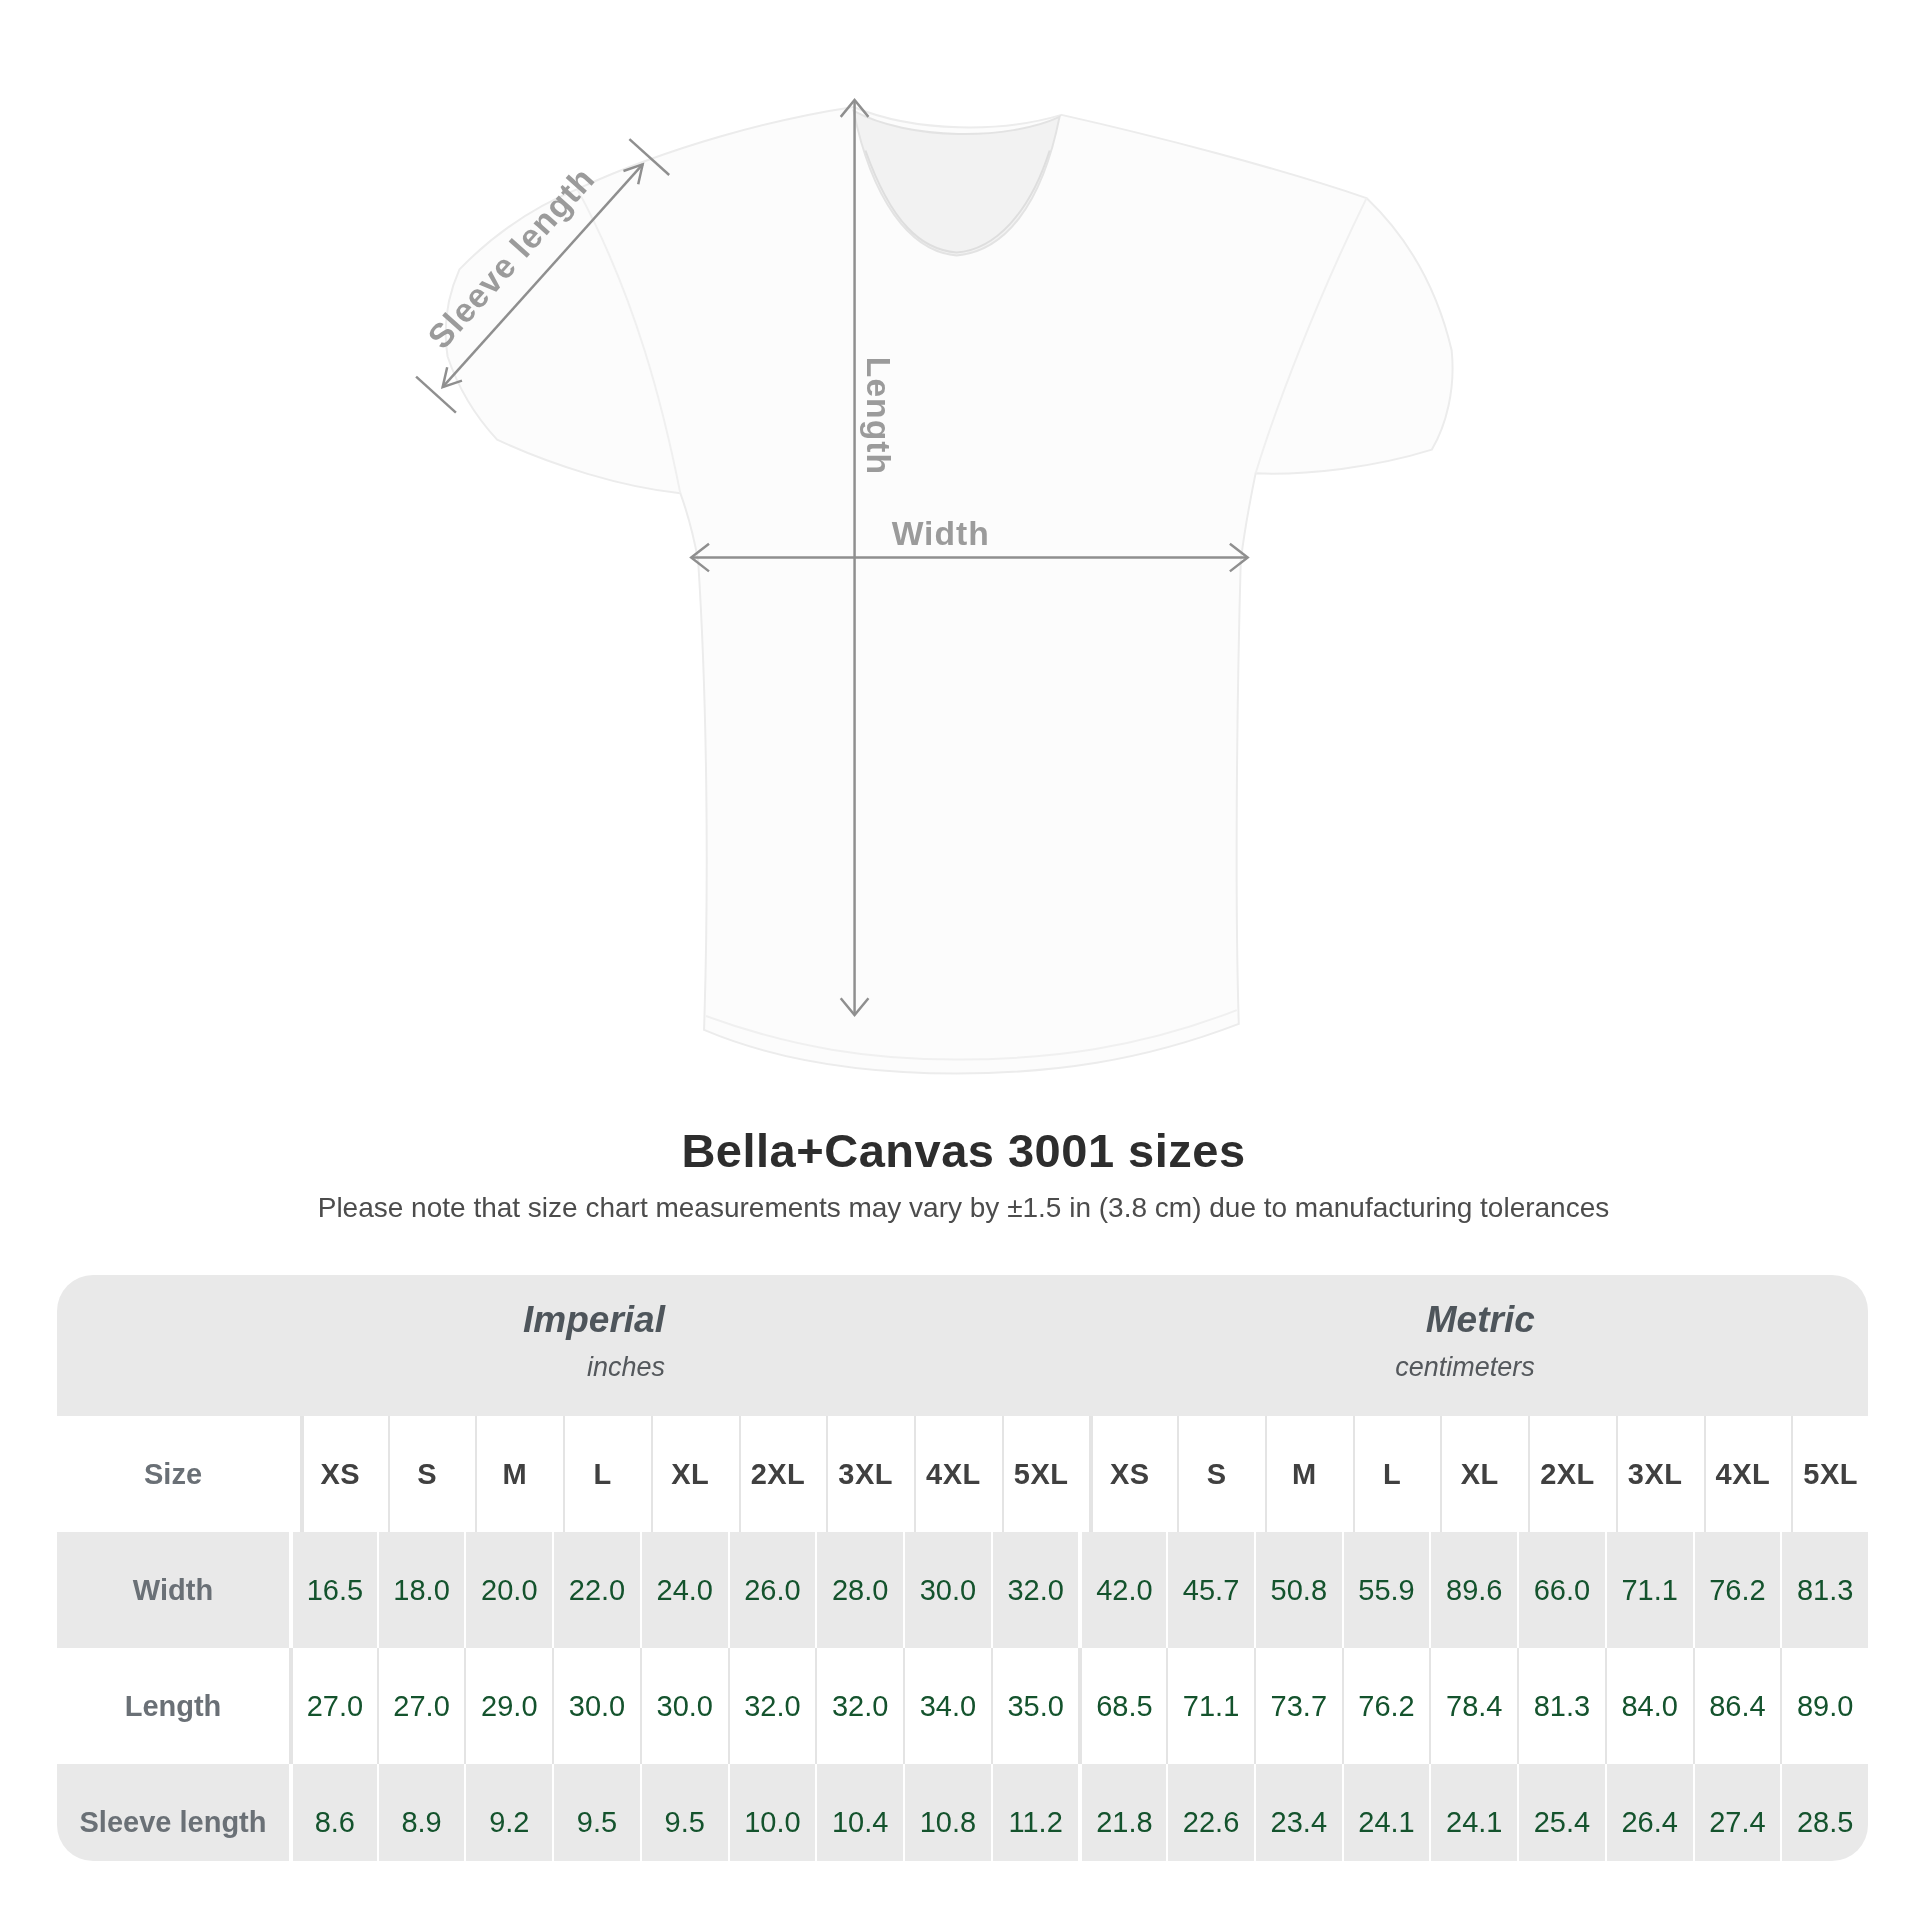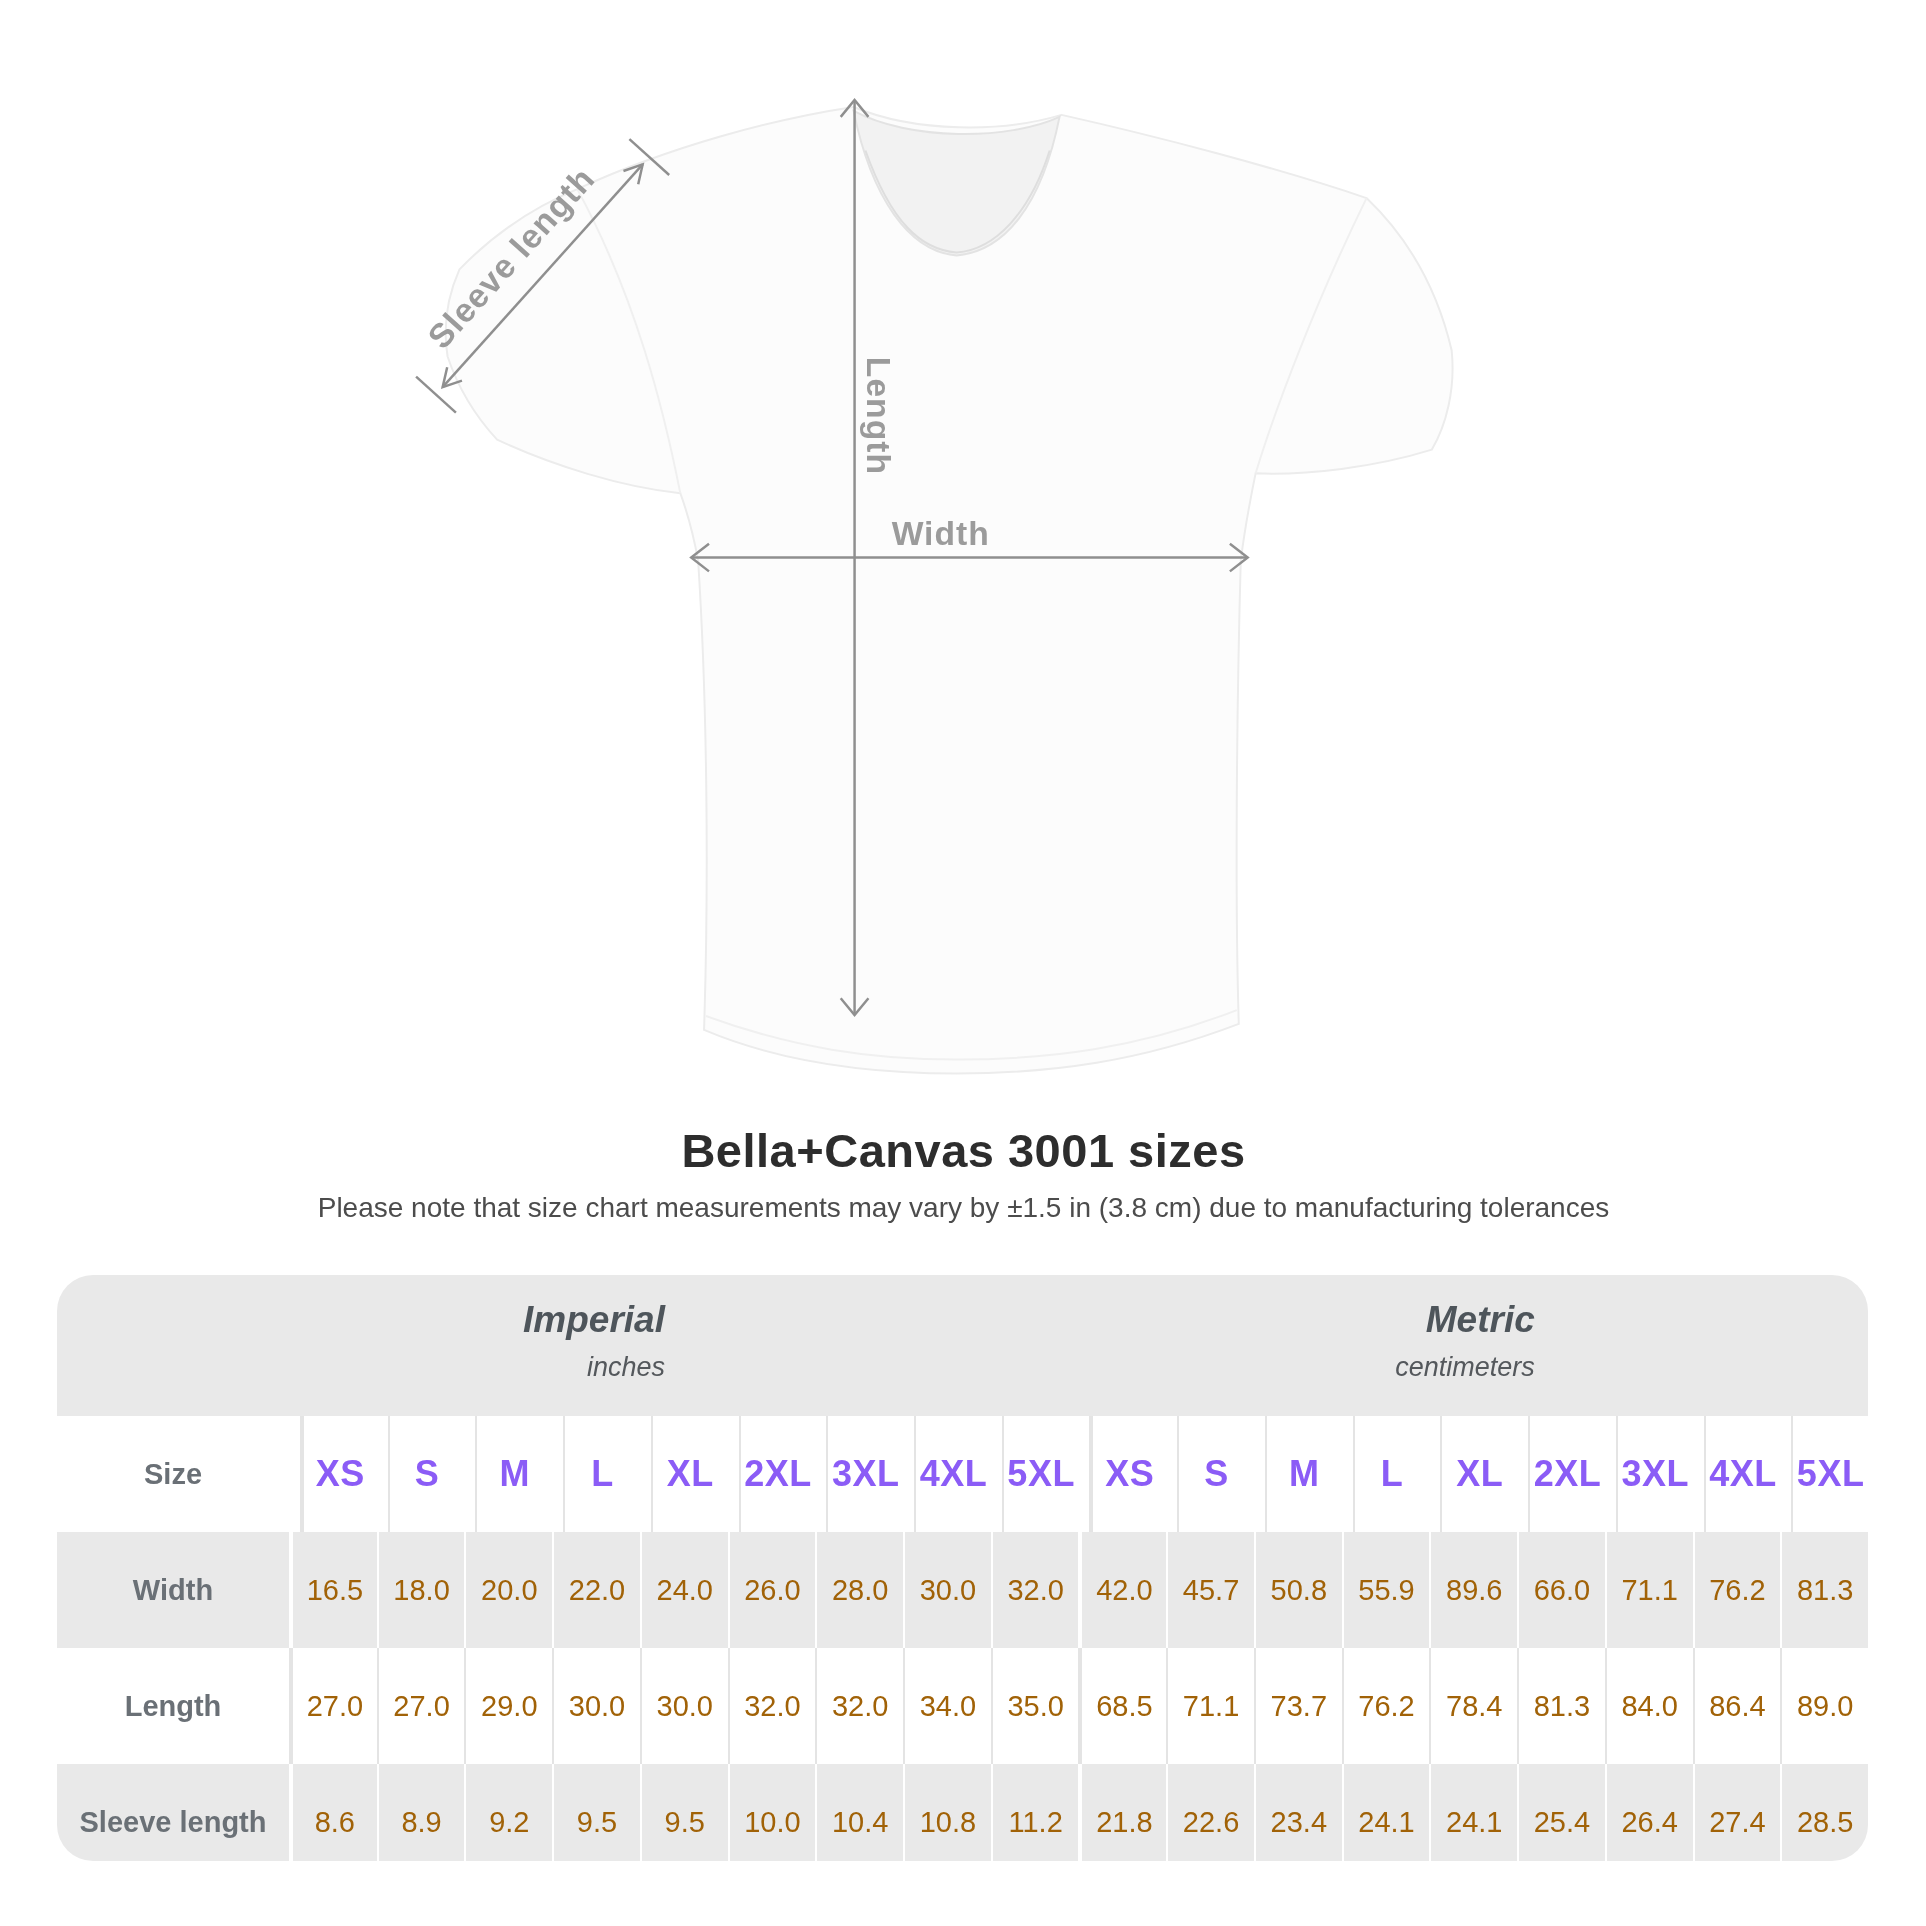--- a/index.html
+++ b/index.html
@@ -25,22 +25,22 @@
 
   .trow{display:grid;grid-template-columns:232px repeat(18,1fr);height:116px;}
   .cell{display:flex;align-items:center;justify-content:center;
     border-left:2px solid transparent;overflow:hidden;}
   .cell:first-child{border-left:none;}
   .row-white{background:#ffffff;}
   .row-white .cell + .cell{border-left-color:#e4e4e4;}
   .row-gray .cell + .cell{border-left-color:#ffffff;}
   .cell.strong{border-left-width:4px;}
   .lbl{font-weight:bold;color:#6a7076;font-size:29px;}
-  .szh{font-weight:bold;color:#8b5cf6;font-size:36px;letter-spacing:0.5px;margin-left:11px;}
-  .val{color:#a16207;font-size:29px;}
+  .szh{font-weight:bold;color:#404040;font-size:29px;letter-spacing:0.5px;margin-left:11px;}
+  .val{color:#14532d;font-size:29px;}
 
   
   .dim-label{font-family:"Liberation Sans", sans-serif;font-size:34px;font-weight:bold;
     fill:#9b9b9b;letter-spacing:1px;}
 </style>
 </head>
 <body>
 
 <div class="stage">
 

